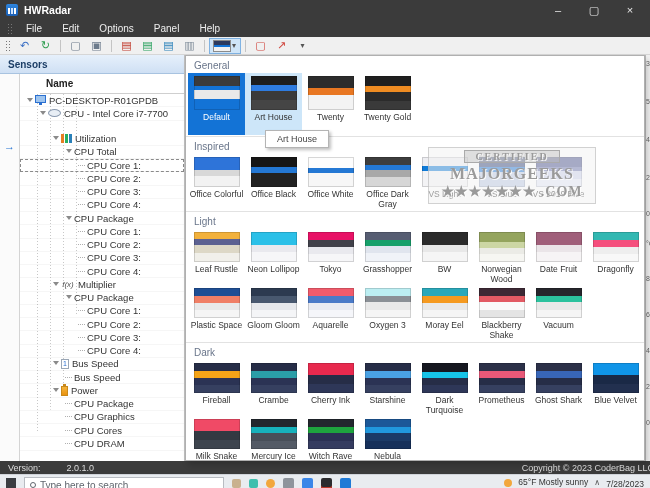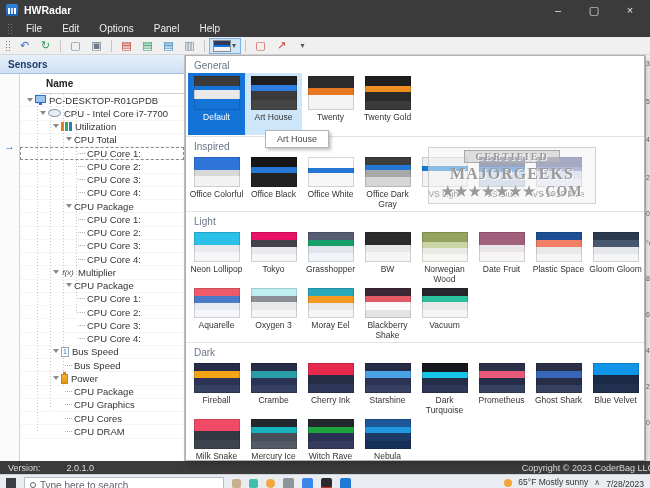--- a/index.html
+++ b/index.html
@@ -203,21 +203,21 @@
               <div class="tree-row" style="padding-left: 6px;">
                 <span class="exp"></span>
                 <span class="ic ic-computer"></span>
                 <span class="tree-label">PC-DESKTOP-R01GPDB</span>
               </div>
               <div class="tree-row" style="padding-left: 19px;">
                 <span class="exp"></span>
                 <span class="ic ic-cpu"></span>
                 <span class="tree-label">CPU - Intel Core i7-7700</span>
               </div>
-              <div class="tree-row" style="padding-left: 32px;">
+              <div class="tree-row" style="padding-left: 32px; margin-top: 12px;">
                 <span class="exp"></span>
                 <span class="ic ic-chart"></span>
                 <span class="tree-label">Utilization</span>
               </div>
               <div class="tree-row" style="padding-left: 45px;">
                 <span class="exp"></span>
                 <span class="tree-label">CPU Total</span>
               </div>
               <div class="tree-row focused" style="padding-left: 58px;">
                 <span class="conn"></span>
@@ -417,20 +417,29 @@
               </div>
               <div class="tlabel">VS 2019 Blue</div>
             </div>
           </div>
         </div>
         <div class="tsection tsection-light">
           <div class="tsection-header">Light</div>
           <div class="titems">
             <div class="titem">
               <div class="swatch">
+                <i style="height: 24%; background: rgb(242, 177, 60);"></i>
+                <i style="height: 20%; background: rgb(92, 97, 145);"></i>
+                <i style="height: 26%; background: rgb(221, 216, 198);"></i>
+                <i style="height: 30%; background: rgb(241, 240, 234);"></i>
+              </div>
+              <div class="tlabel">Leaf Rustle</div>
+            </div>
+            <div class="titem">
+              <div class="swatch">
                 <i style="height: 42%; background: rgb(43, 192, 232);"></i>
                 <i style="height: 26%; background: rgb(233, 233, 238);"></i>
                 <i style="height: 32%; background: rgb(246, 246, 248);"></i>
               </div>
               <div class="tlabel">Neon Lollipop</div>
             </div>
             <div class="titem">
               <div class="swatch">
                 <i style="height: 28%; background: rgb(232, 17, 102);"></i>
                 <i style="height: 22%; background: rgb(65, 65, 74);"></i>
@@ -465,20 +474,29 @@
               </div>
               <div class="tlabel">Norwegian Wood</div>
             </div>
             <div class="titem">
               <div class="swatch">
                 <i style="height: 42%; background: rgb(160, 95, 122);"></i>
                 <i style="height: 26%; background: rgb(234, 229, 232);"></i>
                 <i style="height: 32%; background: rgb(246, 244, 245);"></i>
               </div>
               <div class="tlabel">Date Fruit</div>
+            </div>
+            <div class="titem">
+              <div class="swatch">
+                <i style="height: 26%; background: rgb(50, 184, 178);"></i>
+                <i style="height: 24%; background: rgb(245, 79, 125);"></i>
+                <i style="height: 22%; background: rgb(238, 238, 238);"></i>
+                <i style="height: 28%; background: rgb(248, 248, 248);"></i>
+              </div>
+              <div class="tlabel">Dragonfly</div>
             </div>
             <div class="titem">
               <div class="swatch">
                 <i style="height: 28%; background: rgb(30, 78, 148);"></i>
                 <i style="height: 22%; background: rgb(240, 127, 102);"></i>
                 <i style="height: 22%; background: rgb(233, 233, 233);"></i>
                 <i style="height: 28%; background: rgb(245, 245, 245);"></i>
               </div>
               <div class="tlabel">Plastic Space</div>
             </div>

